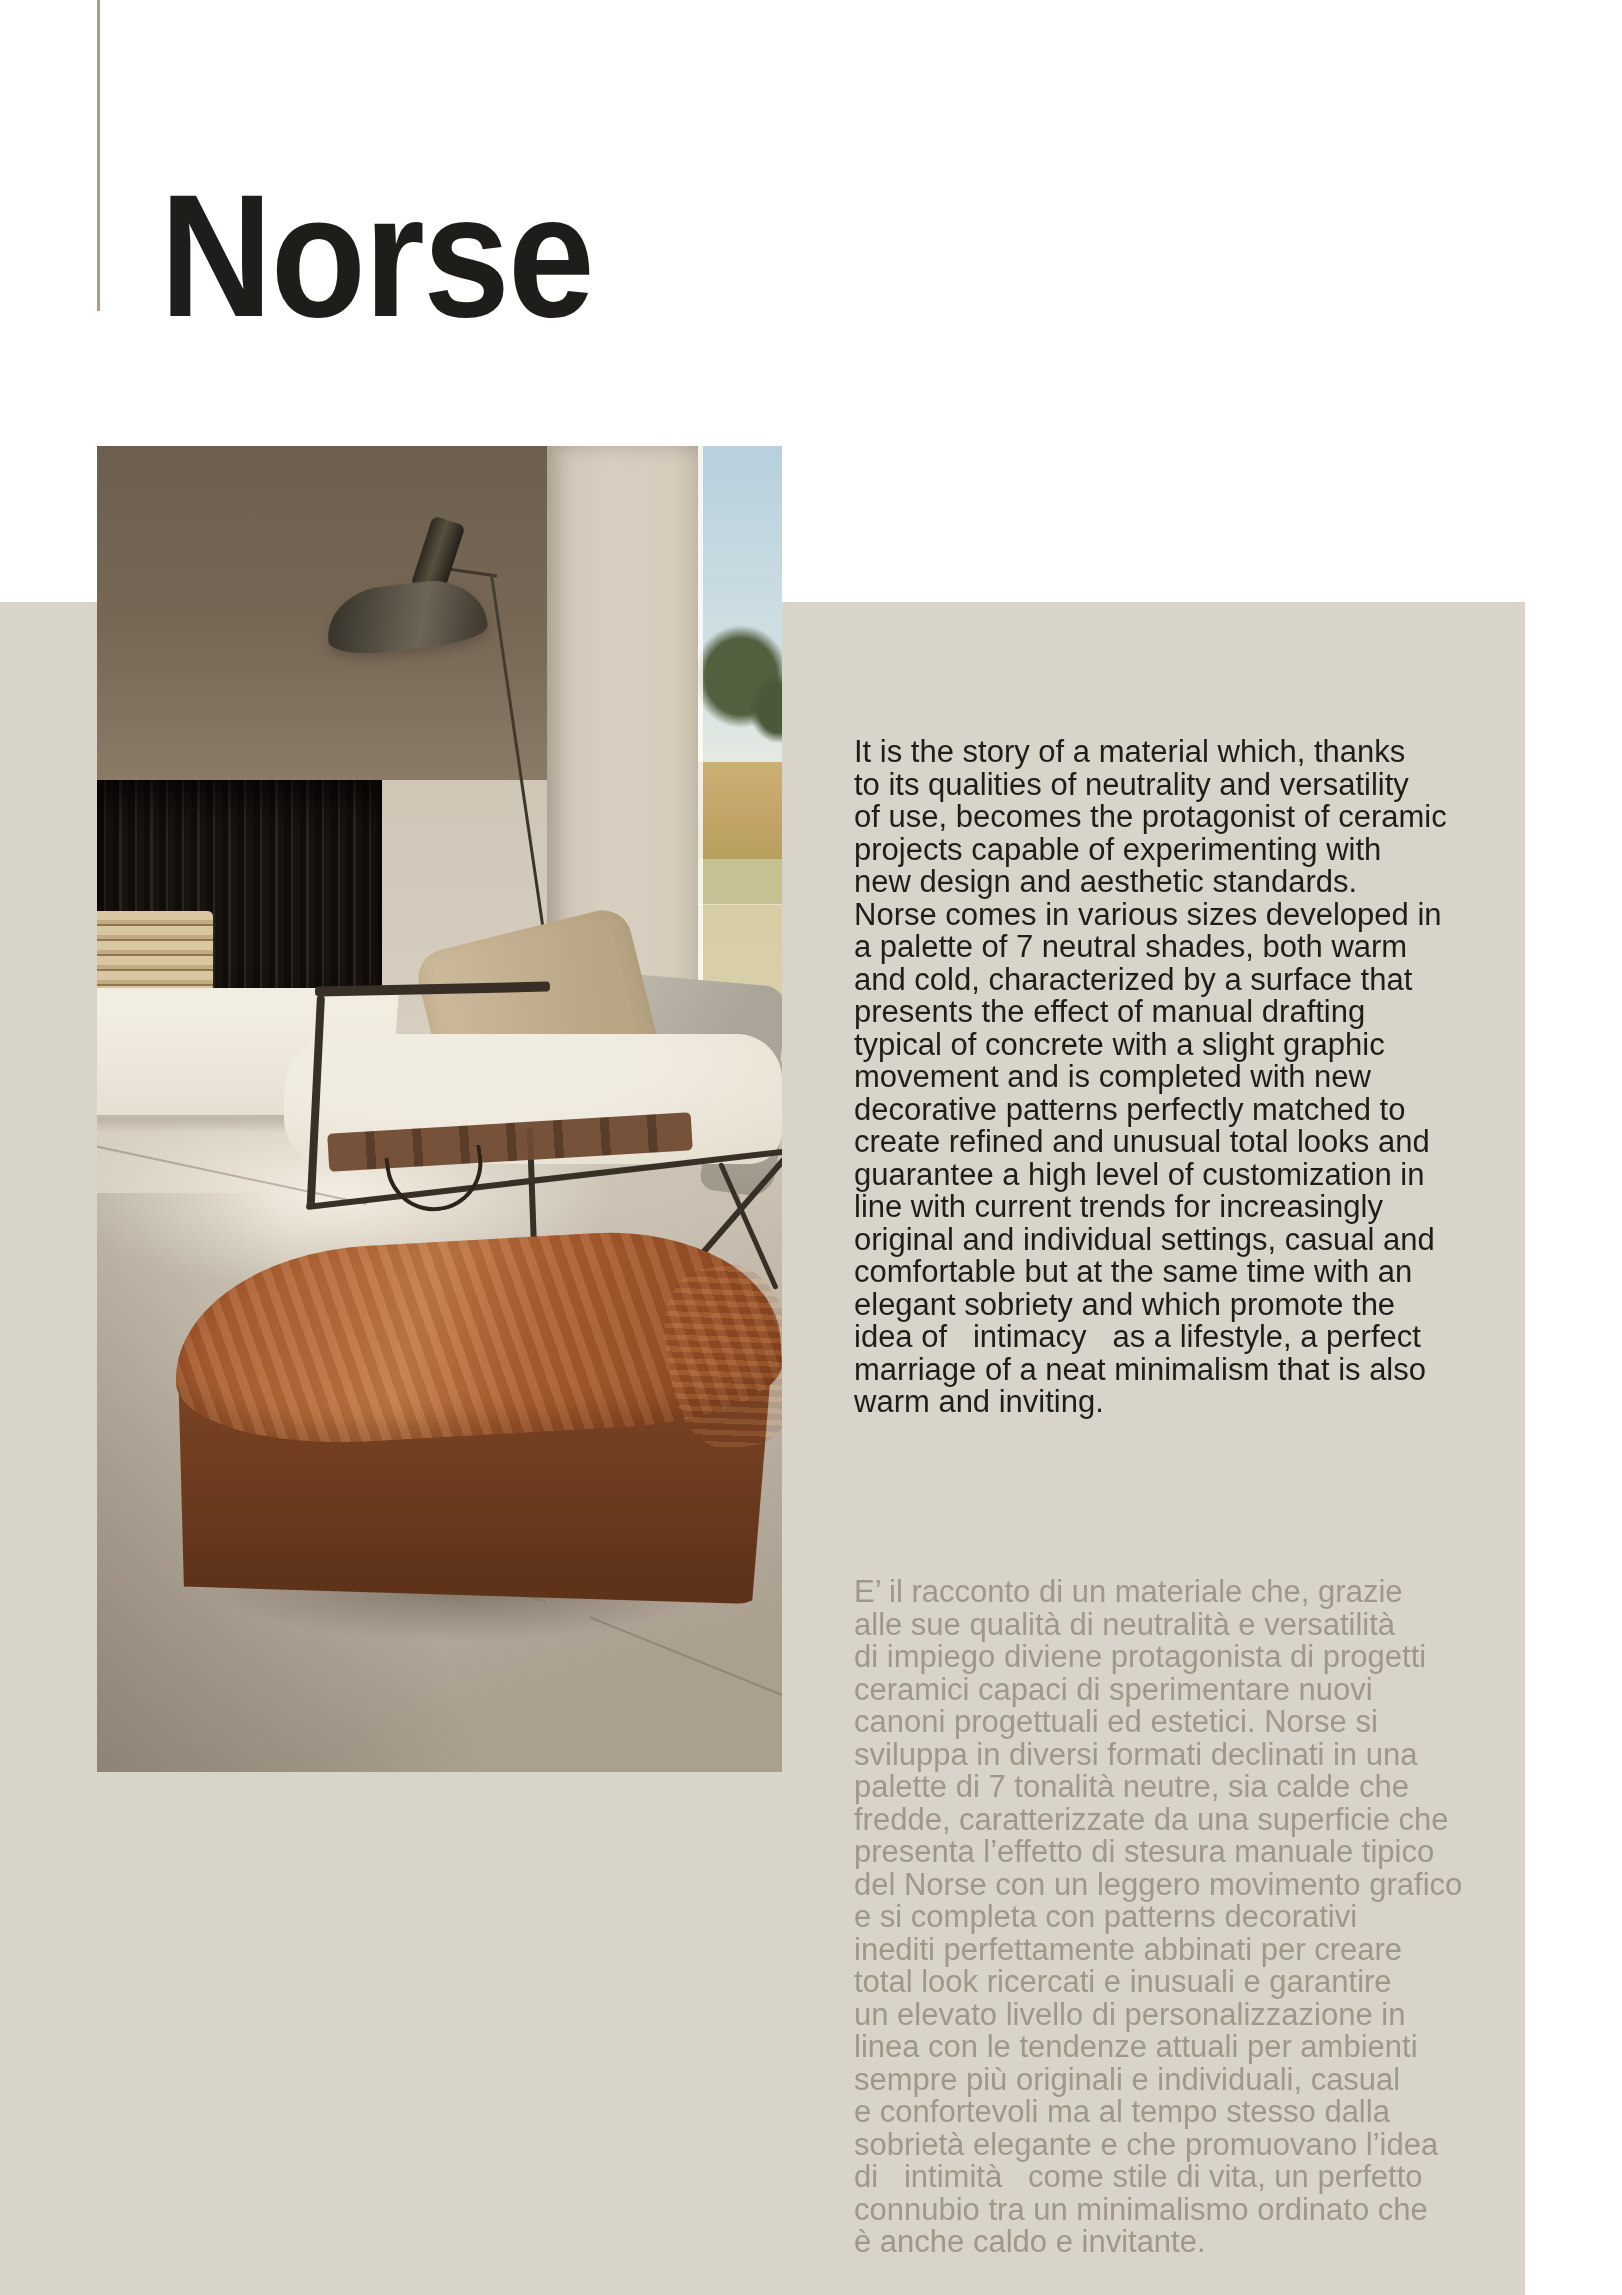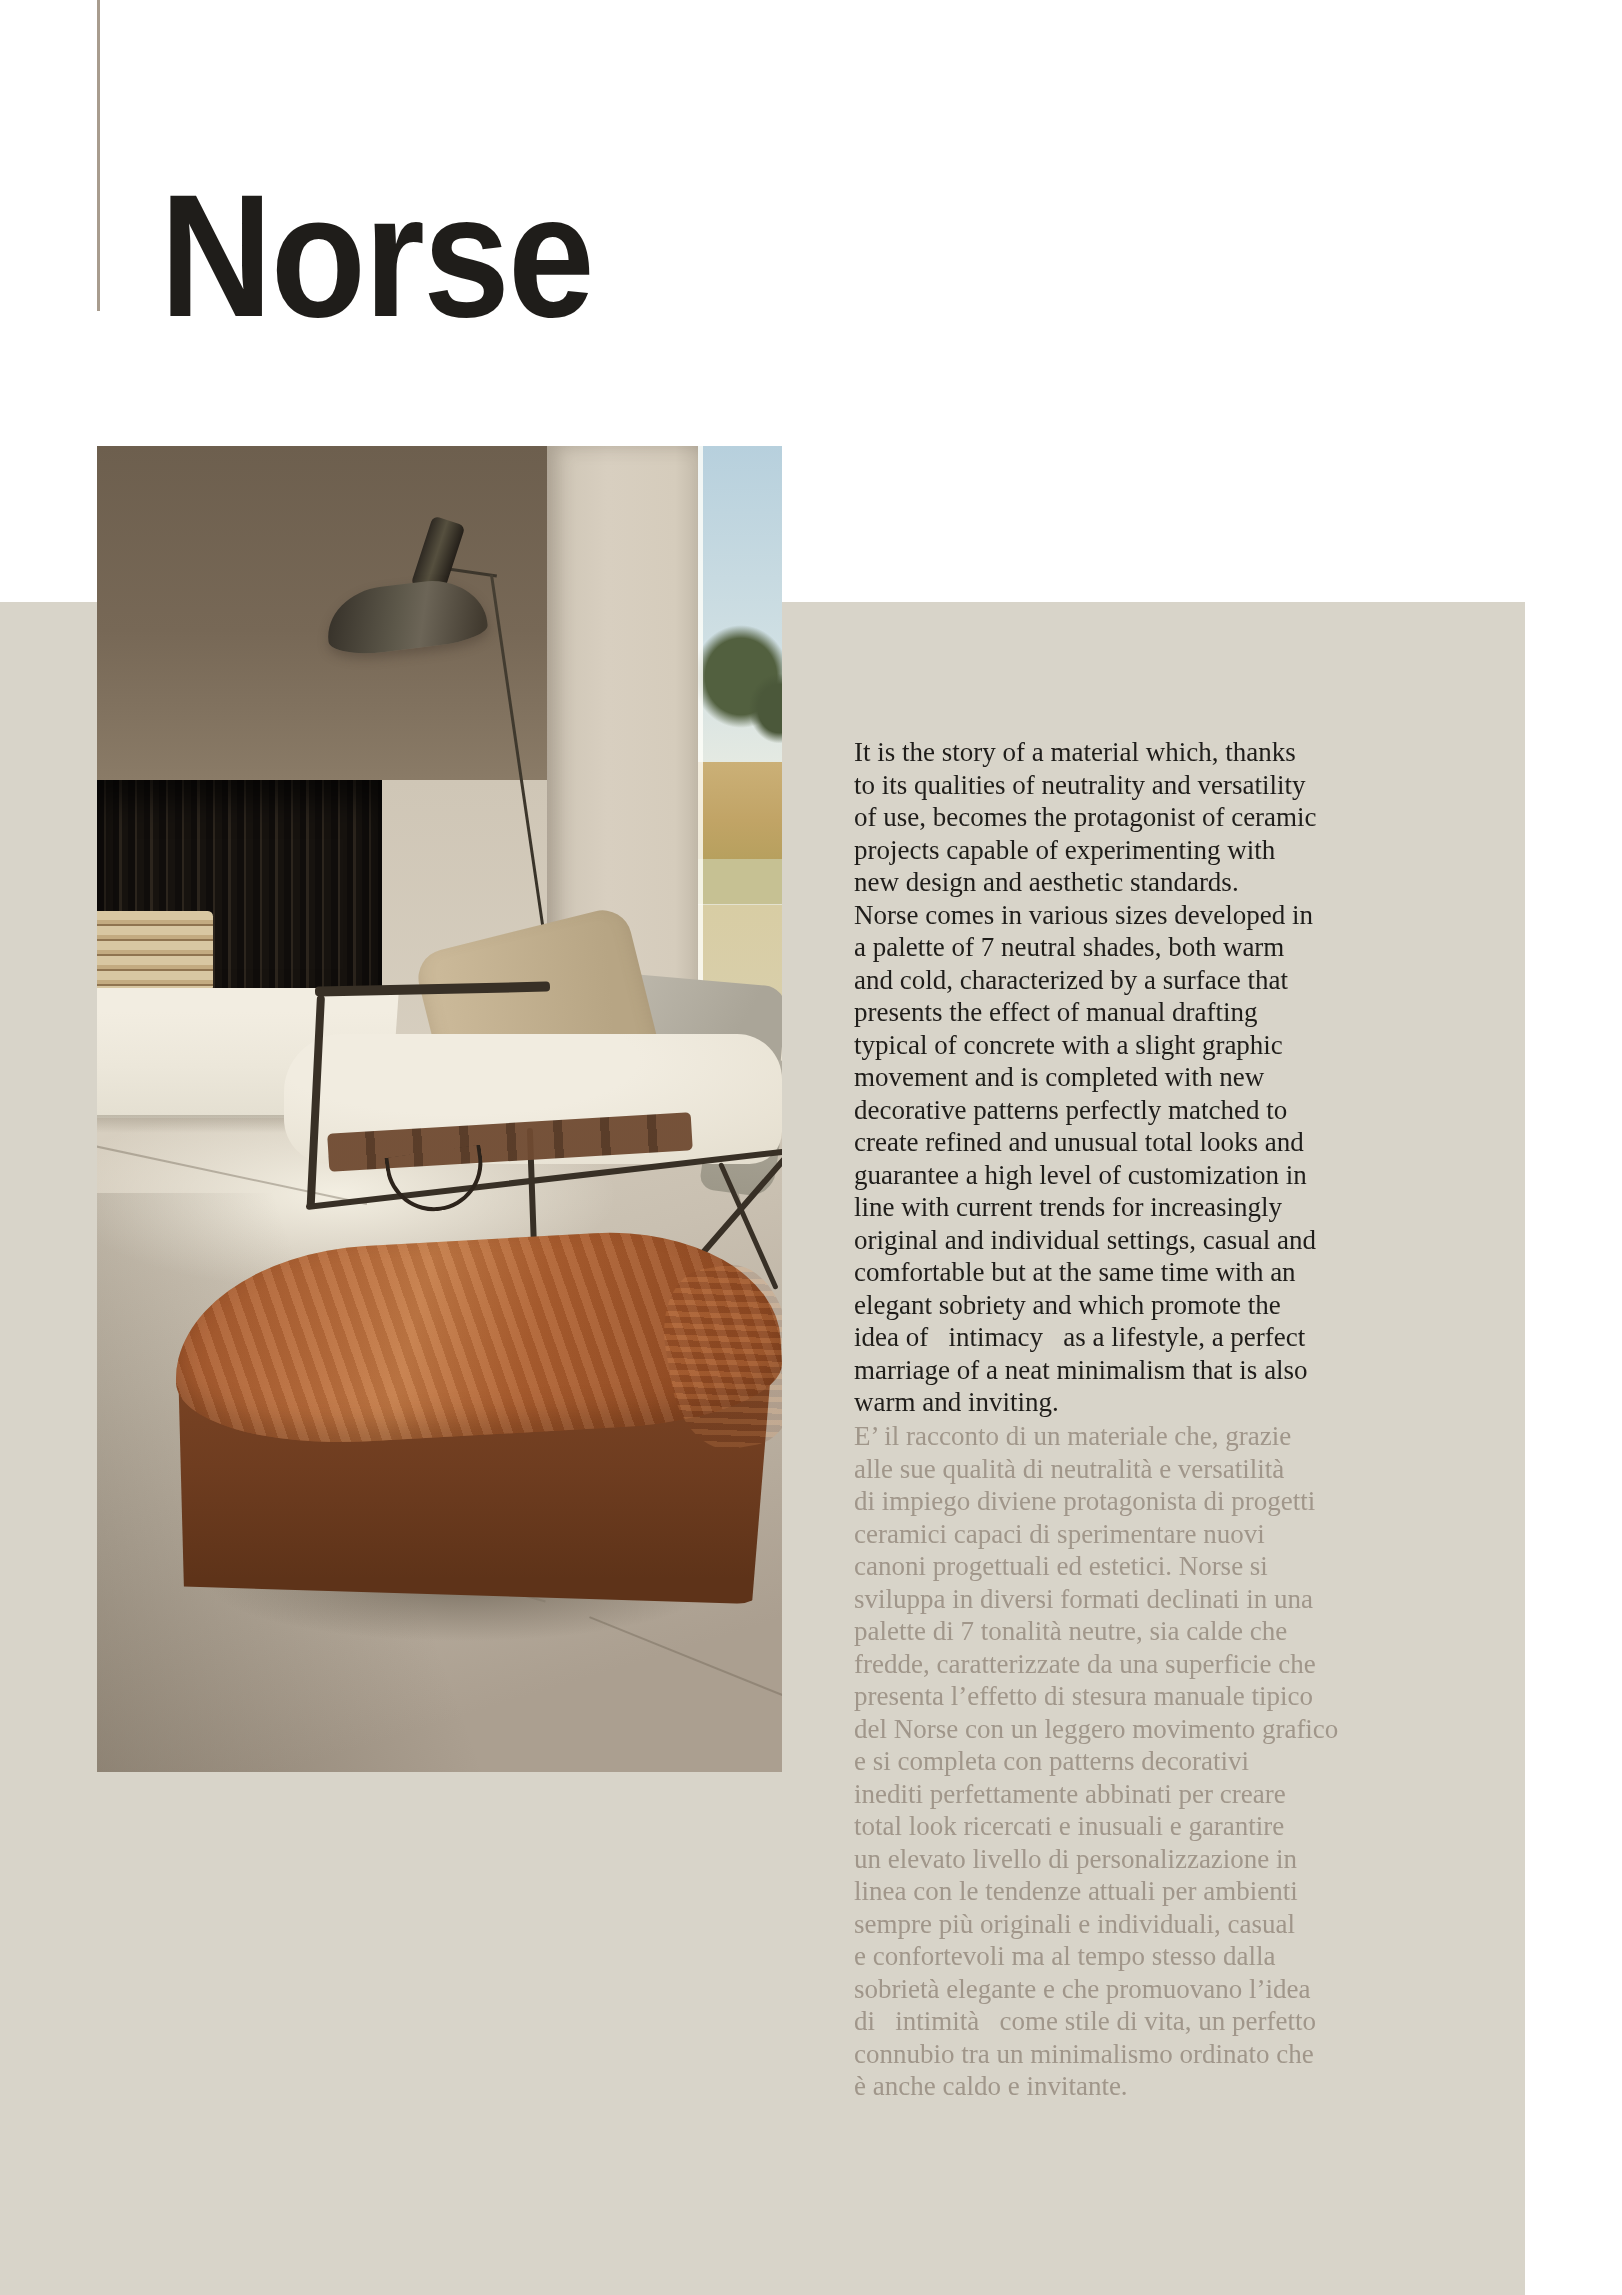--- a/index.html
+++ b/index.html
@@ -123,23 +123,23 @@
   .pouf-front{left:3.9px;top:114px;width:598px;height:250px;
        background:linear-gradient(180deg,#7c4525 0%,#6f3d20 45%,#5e3319 90%);
        border-radius:15.6px 19.5px 39px 26px / 19.5px 23.4px 45px 32.5px;
        clip-path:polygon(0 2%,99% 12%,96% 100%,1% 93%);}
   .pouf-endlight{left:494px;top:26px;width:123px;height:182px;opacity:.7;transform:rotate(-10deg);
        background:repeating-linear-gradient(12deg,rgba(230,150,90,.28) 0 5.2px,rgba(120,60,30,.22) 5.2px 11.7px);
        border-radius:40%;}
 
   
   .para{position:absolute;left:854px;width:682px;white-space:pre-wrap;
-        font-size:27px;line-height:32.5px;letter-spacing:0;font-family:Liberation Serif, serif;}
+        font-size:31px;line-height:32.5px;letter-spacing:0;}
   .para-en{top:736px;color:var(--ink,#22201d);}
-  .para-it{top:1420px;color:var(--muted,#a0968a);}
+  .para-it{top:1576px;color:var(--muted,#a0968a);}
 </style>
 </head>
 <body>
 
 <div class="page">
 
   <div class="accent-line"></div>
   <h1 class="title">Norse</h1>
 
   <div class="band"></div>

